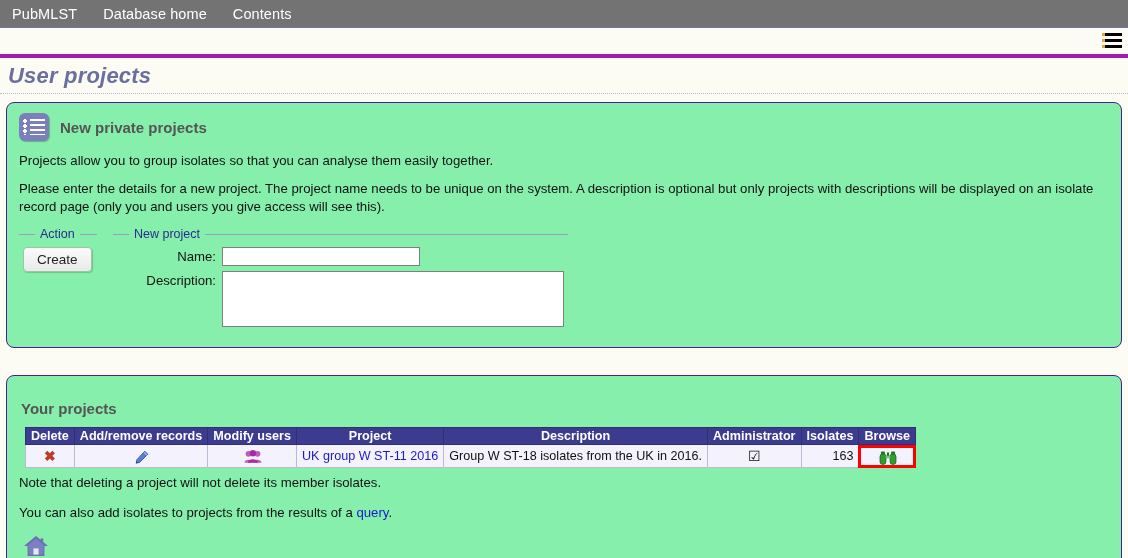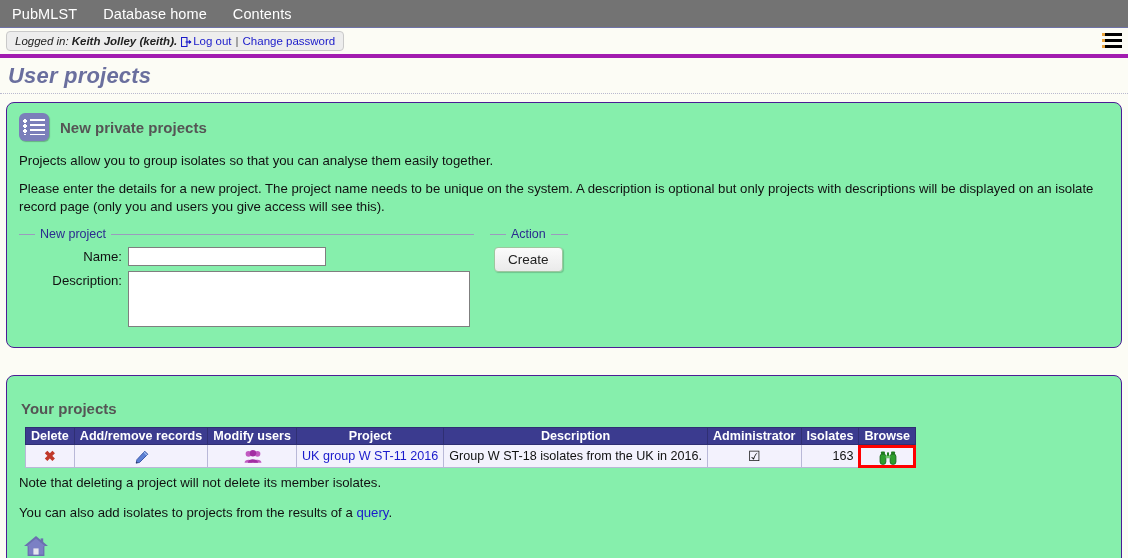--- a/index.html
+++ b/index.html
@@ -261,69 +261,55 @@
 </head>
 <body>
 
 <div class="topnav">
   <span class="navitem">PubMLST</span>
   <span class="navitem">Database home</span>
   <span class="navitem">Contents</span>
 </div>
 
 <div class="loginwrap">
-  <span class="loginbar">
-    <span class="li-label">Logged in:</span>
-    <span class="li-user">Keith Jolley (keith).</span>
-    <span class="logout-ico">
-      <svg viewBox="0 0 12 11" width="11" height="10" aria-hidden="true">
-        <rect x="0.5" y="0.5" width="6" height="10" fill="none" stroke="#1a1aca" stroke-width="1.2"></rect>
-        <path d="M5 5.5 H11" stroke="#1a1aca" stroke-width="1.4"></path>
-        <path d="M8.6 3 L11.6 5.5 L8.6 8 Z" fill="#1a1aca"></path>
-      </svg>
-    </span>
-    <a href="#">Log out</a>
-    <span class="sep">|</span>
-    <a href="#">Change password</a>
-  </span>
   <span class="hamburger">
     <i></i>
     <i></i>
     <i></i>
   </span>
 </div>
 
 <div class="pagetitle-wrap">
   <h1 class="pagetitle">User projects</h1>
 </div>
 
 <div class="panel">
   <div class="panel-head">
     <span class="list-icon"></span>
     <h2>New private projects</h2>
   </div>
   <p class="tight">Projects allow you to group isolates so that you can analyse them easily together.</p>
   <p>Please enter the details for a new project. The project name needs to be unique on the system. A description is optional but only projects with descriptions will be displayed on an isolate record page (only you and users you give access will see this).</p>
 
   <div class="formrow">
+    <fieldset class="fs fs-action">
+      <legend>Action</legend>
+      <button class="btn-create">Create</button>
+    </fieldset>
+
     <fieldset class="fs fs-new">
       <legend>New project</legend>
       <div class="field-line">
         <label class="field-label">Name:</label>
         <input class="txt" type="text" value="" style="">
       </div>
       <div class="field-line">
         <label class="field-label">Description:</label>
         <textarea class="ta" style=""></textarea>
       </div>
-    </fieldset>
-
-    <fieldset class="fs fs-action">
-      <legend>Action</legend>
-      <button class="btn-create">Create</button>
     </fieldset>
   </div>
 </div>
 
 <div class="panel panel2">
   <h2>Your projects</h2>
 
   <table class="projects">
     <thead>
       <tr>

